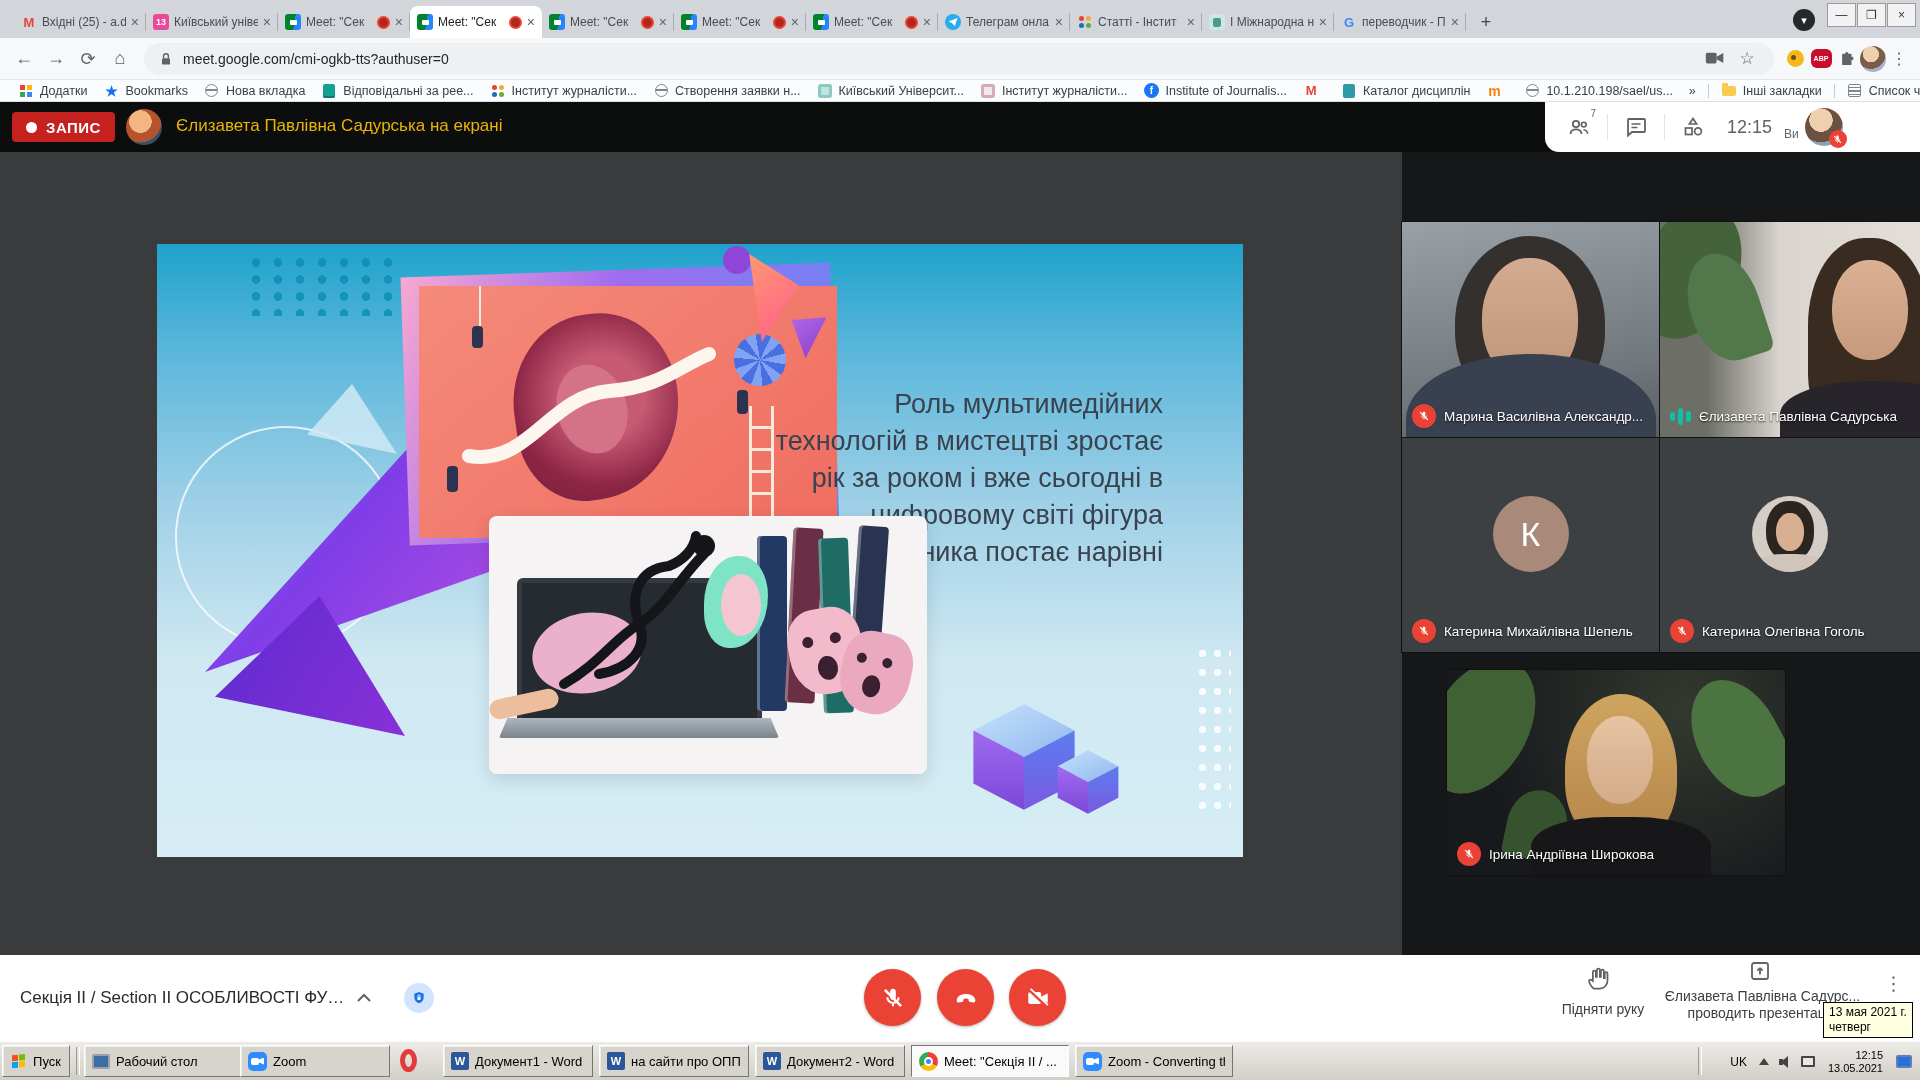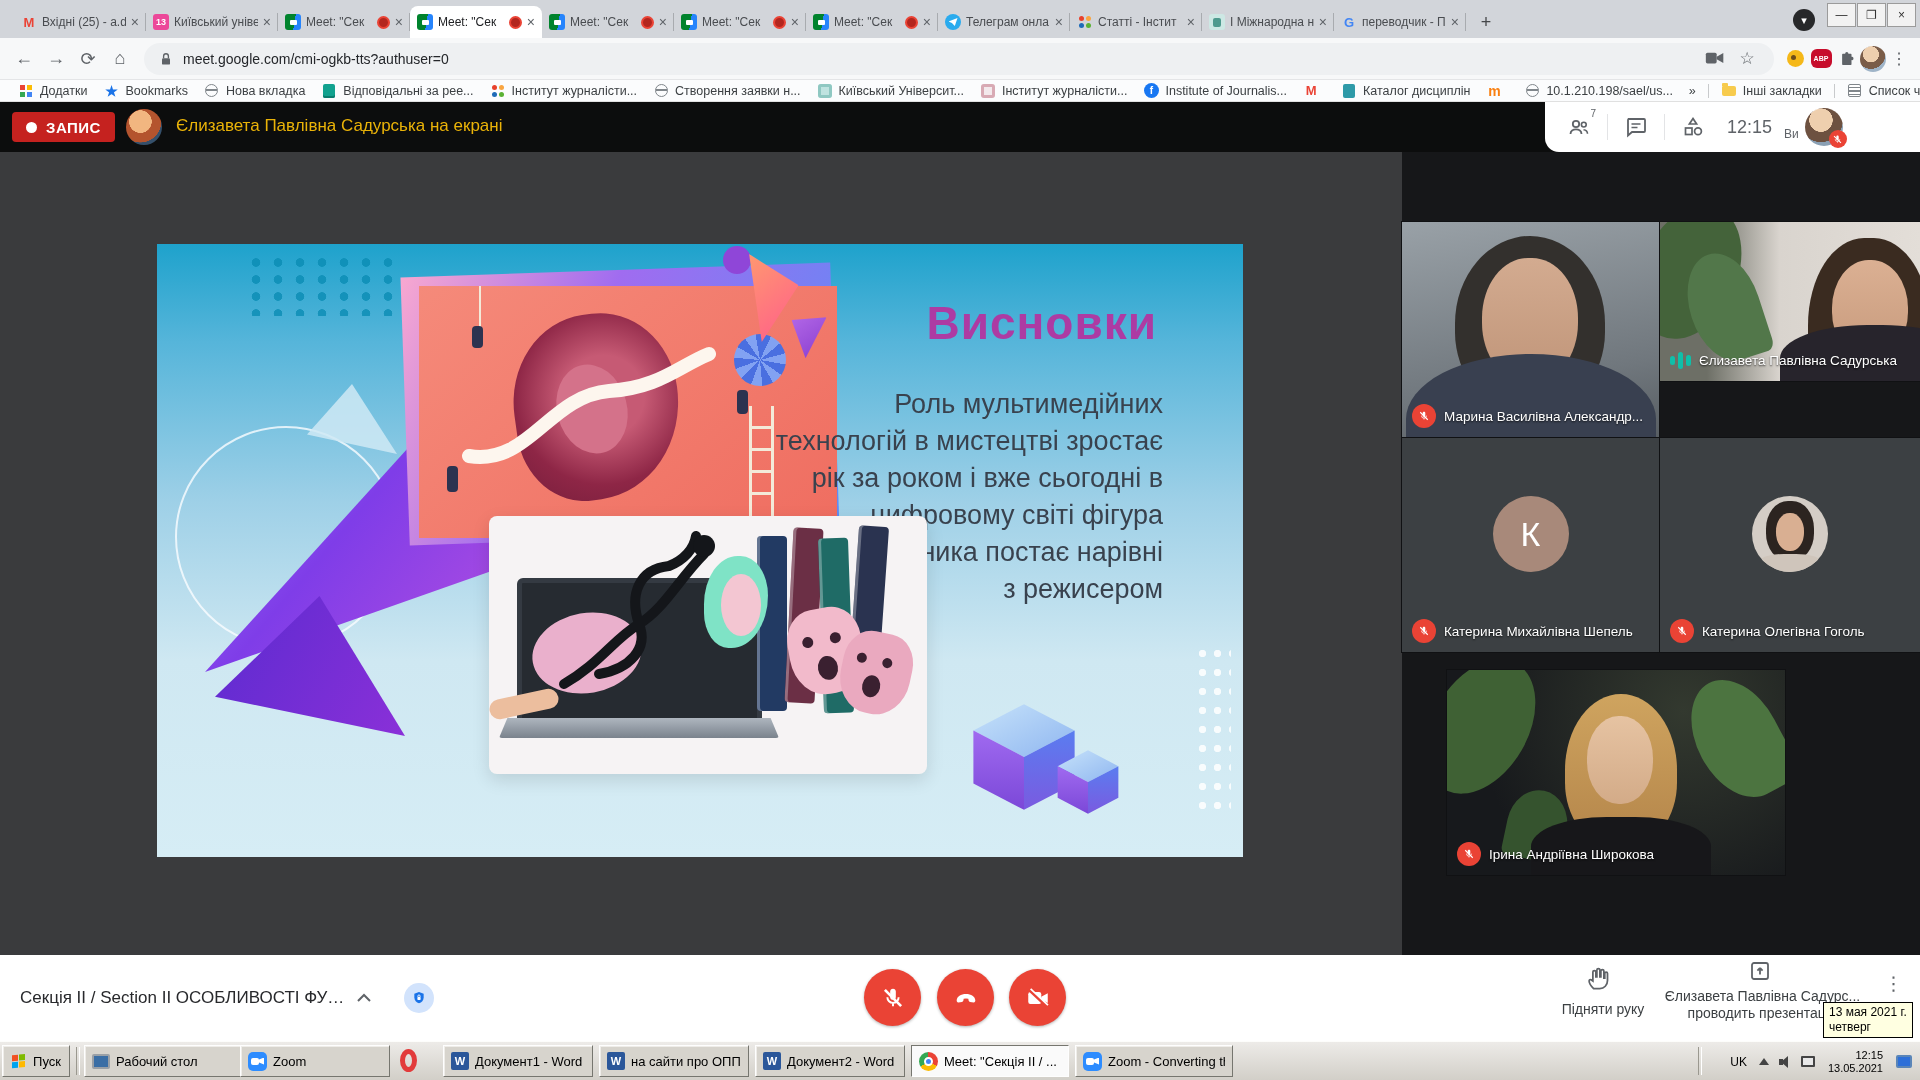--- a/index.html
+++ b/index.html
@@ -398,28 +398,26 @@
         <div class="abs" style="left:318px;top:104px;width:11px;height:24px;background:#2c3350;border-radius:4px;"></div>
         <div class="abs" style="left:60px;top:0;width:2px;height:42px;background:#f3ead9;"></div>
         <div class="abs" style="left:53px;top:40px;width:11px;height:22px;background:#2c3350;border-radius:4px;"></div>
         <div class="abs" style="left:28px;top:180px;width:11px;height:26px;background:#2c3350;border-radius:4px;"></div>
       </div>
 
       <div class="abs" style="left:566px;top:2px;width:28px;height:28px;border-radius:50%;background:#8f46d8;"></div>
       <div class="abs" style="left:576px;top:12px;width:64px;height:86px;background:linear-gradient(135deg,#ff9d6e,#ff5d8a);clip-path:polygon(18% 0,100% 30%,52% 100%);transform:rotate(6deg);"></div>
       <div class="abs" style="left:632px;top:70px;width:34px;height:44px;background:linear-gradient(135deg,#b56ae8,#8a3fd0);clip-path:polygon(0 20%,100% 0,60% 100%);transform:rotate(10deg);"></div>
 
-      <div class="slide-title">Висновки</div>
       <div class="slide-body">
         <div>Роль мультимедійних</div>
         <div>технологій в мистецтві зростає</div>
         <div>рік за роком і вже сьогодні в</div>
         <div>цифровому світі фігура</div>
         <div>медіахудожника постає нарівні</div>
-        <div>з режисером</div>
       </div>
 
       <div class="abs" style="left:332px;top:272px;width:438px;height:258px;background:#f6f3f4;border-radius:8px;box-shadow:0 6px 18px rgba(0,0,0,.12);">
         <div class="abs" style="left:28px;top:62px;width:235px;height:138px;background:#262b31;border:5px solid #343a42;border-radius:6px;overflow:hidden;">
           <div class="abs" style="left:10px;top:30px;width:110px;height:80px;background:#eab0cc;border-radius:50%;transform:rotate(-10deg);"></div>
         </div>
         <svg class="abs" style="left:55px;top:8px;z-index:3;" width="190" height="170" viewBox="0 0 190 170">
           <path d="M20 160 C55 140 70 115 95 100 C120 85 135 55 160 30 M95 100 C85 70 95 45 125 42 M95 100 C105 125 85 145 55 150 M125 42 C140 36 150 25 152 12" stroke="#14161a" stroke-width="10" fill="none" stroke-linecap="round"></path>
           <circle cx="160" cy="22" r="11" fill="#14161a"></circle>
         </svg>
@@ -480,21 +478,21 @@
             <svg width="12" height="12" viewBox="0 0 24 24">
               <path d="M12 3.5c-1.5 0-2.6 1.1-2.6 2.6v5a2.6 2.6 0 0 0 5.2 0v-5c0-1.5-1.1-2.6-2.6-2.6z" fill="#fff"></path>
               <path d="M7 11.3a5 5 0 0 0 10 0M12 16.3V19" stroke="#fff" stroke-width="1.6" fill="none"></path>
               <path d="M4.5 4.5l15 15" stroke="#fff" stroke-width="2.2"></path>
             </svg>
           </span>
         <span class="nm">Марина Василівна Александр...</span>
       </div>
     </div>
 
-    <div class="tile" style="left:258px;top:70px;width:260px;height:159px;background:linear-gradient(90deg,#6d6f66 0 18%,#d9d4ce 46%,#e3ded8);">
+    <div class="tile" style="left:258px;top:70px;width:260px;height:215px;background:linear-gradient(90deg,#6d6f66 0 18%,#d9d4ce 46%,#e3ded8);">
       <div class="abs" style="left:-18px;top:-20px;width:95px;height:140px;background:#44633a;border-radius:50% 50% 50% 10%;transform:rotate(24deg);"></div>
       <div class="abs" style="left:30px;top:30px;width:70px;height:110px;background:#52774a;border-radius:50% 50% 10% 50%;transform:rotate(-18deg);"></div>
       <div class="abs" style="left:148px;top:16px;width:122px;height:190px;background:#3a2b20;border-radius:46% 46% 28% 28%;"></div>
       <div class="abs" style="left:172px;top:38px;width:76px;height:100px;background:linear-gradient(#dbb093,#c79a7c);border-radius:48%;"></div>
       <div class="abs" style="left:120px;bottom:-16px;width:190px;height:72px;background:#27242c;border-radius:46% 46% 0 0;"></div>
       <div class="tname">
         <span class="bars">
             <span style="height:9px;"></span>
             <span style="height:17px;"></span>
             <span style="height:11px;"></span>

